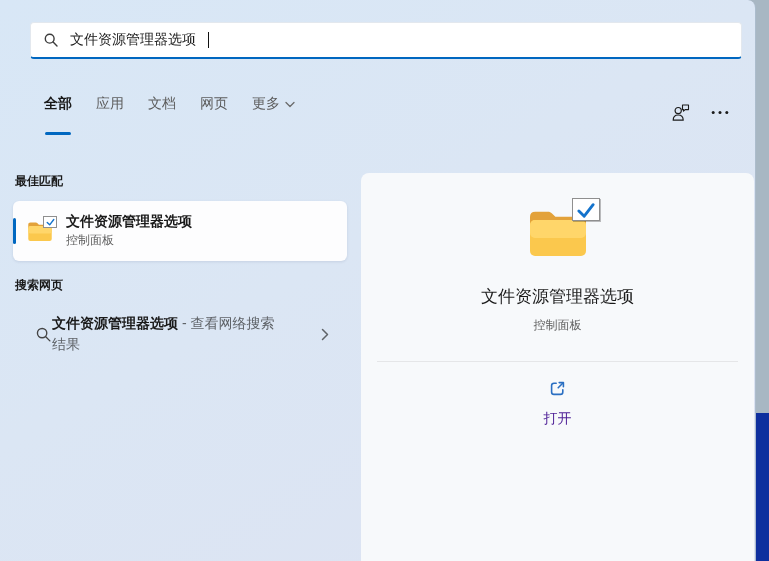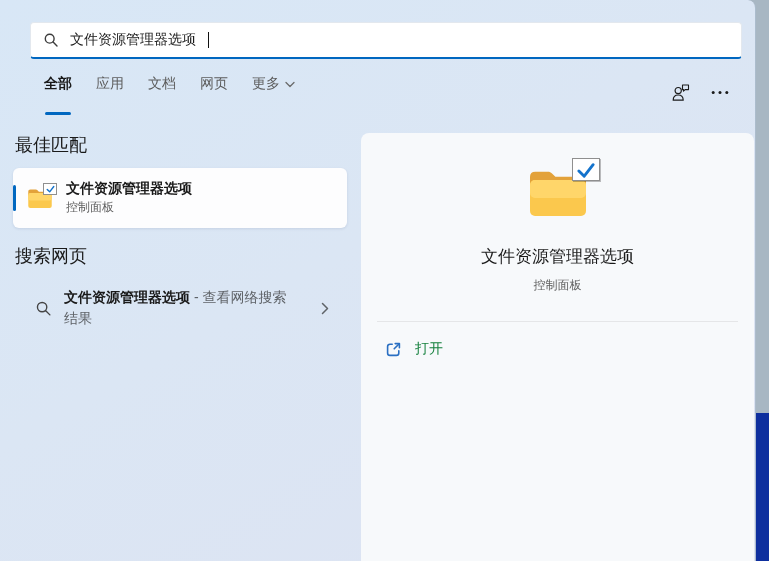--- a/index.html
+++ b/index.html
@@ -6,21 +6,21 @@
   body{
     width:769px;height:561px;overflow:hidden;position:relative;
     font-family:"Liberation Sans","DejaVu Sans",sans-serif;
     background:linear-gradient(180deg,#a8b7c3 0,#a8b7c3 413px,#0e2f9e 413px,#0e2f9e 100%);
   }
   .window{
     position:absolute;left:0;top:0;width:756px;height:561px;
     background:linear-gradient(150deg,#d8e7f6 0%,#dbe6f4 45%,#dde3f2 100%);
     border-top-right-radius:8px;
     border-right:1px solid rgba(90,110,130,.35);
-    display:flex;flex-direction:column;box-sizing:border-box;
+    display:flex;flex-direction:column;box-sizing:border-box;gap:20px;
   }
   
   .search-box{
     margin:22px 13px 0 30px;height:34px;background:#ffffff;
     border:1px solid #e3e8ee;border-bottom:2px solid #0067c0;
     border-radius:4px;display:flex;align-items:center;
     padding:0 12px;gap:11px;font-size:14px;color:#1b1b1b;
   }
   .search-box svg{flex-shrink:0;}
   .caret{display:inline-block;width:1px;height:16px;background:#111;margin-left:1px;
@@ -30,33 +30,33 @@
   .tabs-row{display:flex;align-items:center;margin:16px 26px 0 44px;}
   .tab{position:relative;font-size:14px;color:#5c5c5c;margin-right:24px;
     padding-bottom:22px;cursor:default;display:flex;align-items:center;gap:5px;}
   .tab.active{color:#191919;font-weight:700;}
   .tab .underline{position:absolute;left:50%;transform:translateX(-50%);bottom:0;
     width:26px;height:3px;border-radius:2px;background:#0067c0;}
   .top-icons{margin-left:auto;display:flex;align-items:center;gap:20px;padding-bottom:6px;}
   
   .content{flex:1;display:flex;margin-top:18px;min-height:0;}
   .left-pane{width:361px;flex-shrink:0;box-sizing:border-box;padding:0 14px 0 13px;}
-  .section-heading{font-size:18px;font-weight:400;color:#1a1a1a;margin:0 2px 11px 2px;}
+  .section-heading{font-size:12px;font-weight:700;color:#1a1a1a;margin:0 2px 11px 2px;}
   .best-match-card{
     position:relative;height:60px;border-radius:6px;background:#fdfdfe;
     box-shadow:0 1px 3px rgba(0,30,80,.10);display:flex;align-items:center;
     padding:0 14px;gap:13px;
   }
   .accent-bar{position:absolute;left:0;top:50%;transform:translateY(-50%);
     width:3px;height:26px;border-radius:2px;background:#0067c0;}
   .bm-title{font-size:14px;font-weight:700;color:#1a1a1a;line-height:1.2;}
   .bm-sub{font-size:12px;color:#5e5e5e;margin-top:3px;}
   .web-heading{margin-top:16px;}
   .web-item{display:flex;align-items:center;padding:8px 10px 8px 22px;border-radius:6px;}
-  .web-text{width:232px;font-size:14px;line-height:1.5;margin-left:12px;}
+  .web-text{width:232px;font-size:14px;line-height:1.5;}
   .web-query{color:#1a1a1a;font-weight:600;}
   .web-suffix{color:#5f6368;font-weight:400;}
   .web-chevron{margin-left:auto;margin-right:8px;}
   
   .preview-card{
     flex:1;margin-right:1px;background:#f7f9fb;border-radius:8px 8px 0 0;
     display:flex;flex-direction:column;align-items:center;box-sizing:border-box;
     padding-top:33px;
   }
   .folder-wrap{position:relative;width:62px;height:52px;}
@@ -64,21 +64,21 @@
     background:#fff;border:1.5px solid #8f8f8f;box-shadow:1px 1px 0 rgba(0,0,0,.25);
     display:flex;align-items:center;justify-content:center;box-sizing:border-box;}
   .folder-small{position:relative;width:26px;height:22px;flex-shrink:0;}
   .folder-small .checkbox{position:absolute;top:-4px;right:-4px;width:14px;height:12px;
     background:#fff;border:1px solid #8f8f8f;display:flex;align-items:center;
     justify-content:center;box-sizing:border-box;}
   .preview-title{font-size:17px;color:#1b1b1b;margin-top:27px;}
   .preview-sub{font-size:12px;color:#5e5e5e;margin-top:9px;}
   .divider{width:calc(100% - 32px);height:1px;background:#e5e6e8;margin-top:27px;}
   .open-row{align-self:stretch;display:flex;align-items:center;gap:13px;
-    padding:11px 24px;margin-top:7px;font-size:14px;color:#15803d;}
+    padding:11px 24px;margin-top:7px;font-size:14px;color:#4c1d95;flex-direction:column;}
 </style>
 </head>
 <body>
 
 <div class="window">
 
   <div class="search-box">
     <svg width="16" height="16" viewBox="0 0 16 16">
       <circle cx="6.7" cy="6.7" r="4.4" fill="none" stroke="#3c3c3c" stroke-width="1.4"></circle>
       <line x1="10.1" y1="10.1" x2="14" y2="14" stroke="#3c3c3c" stroke-width="1.4" stroke-linecap="round"></line>

